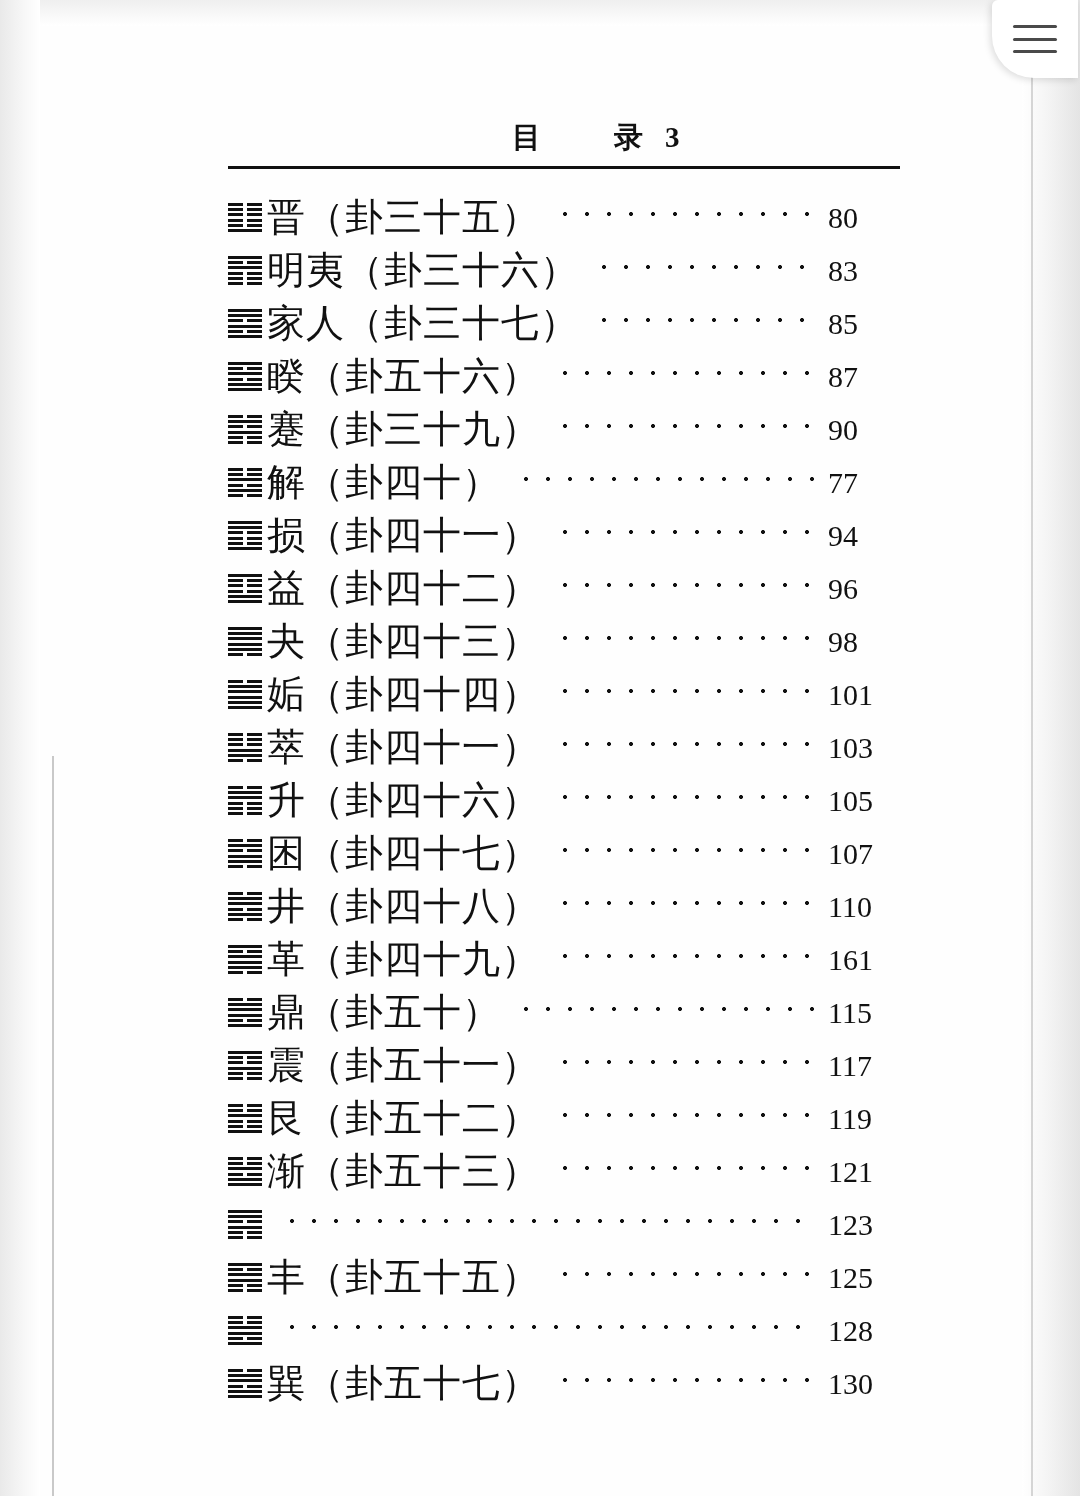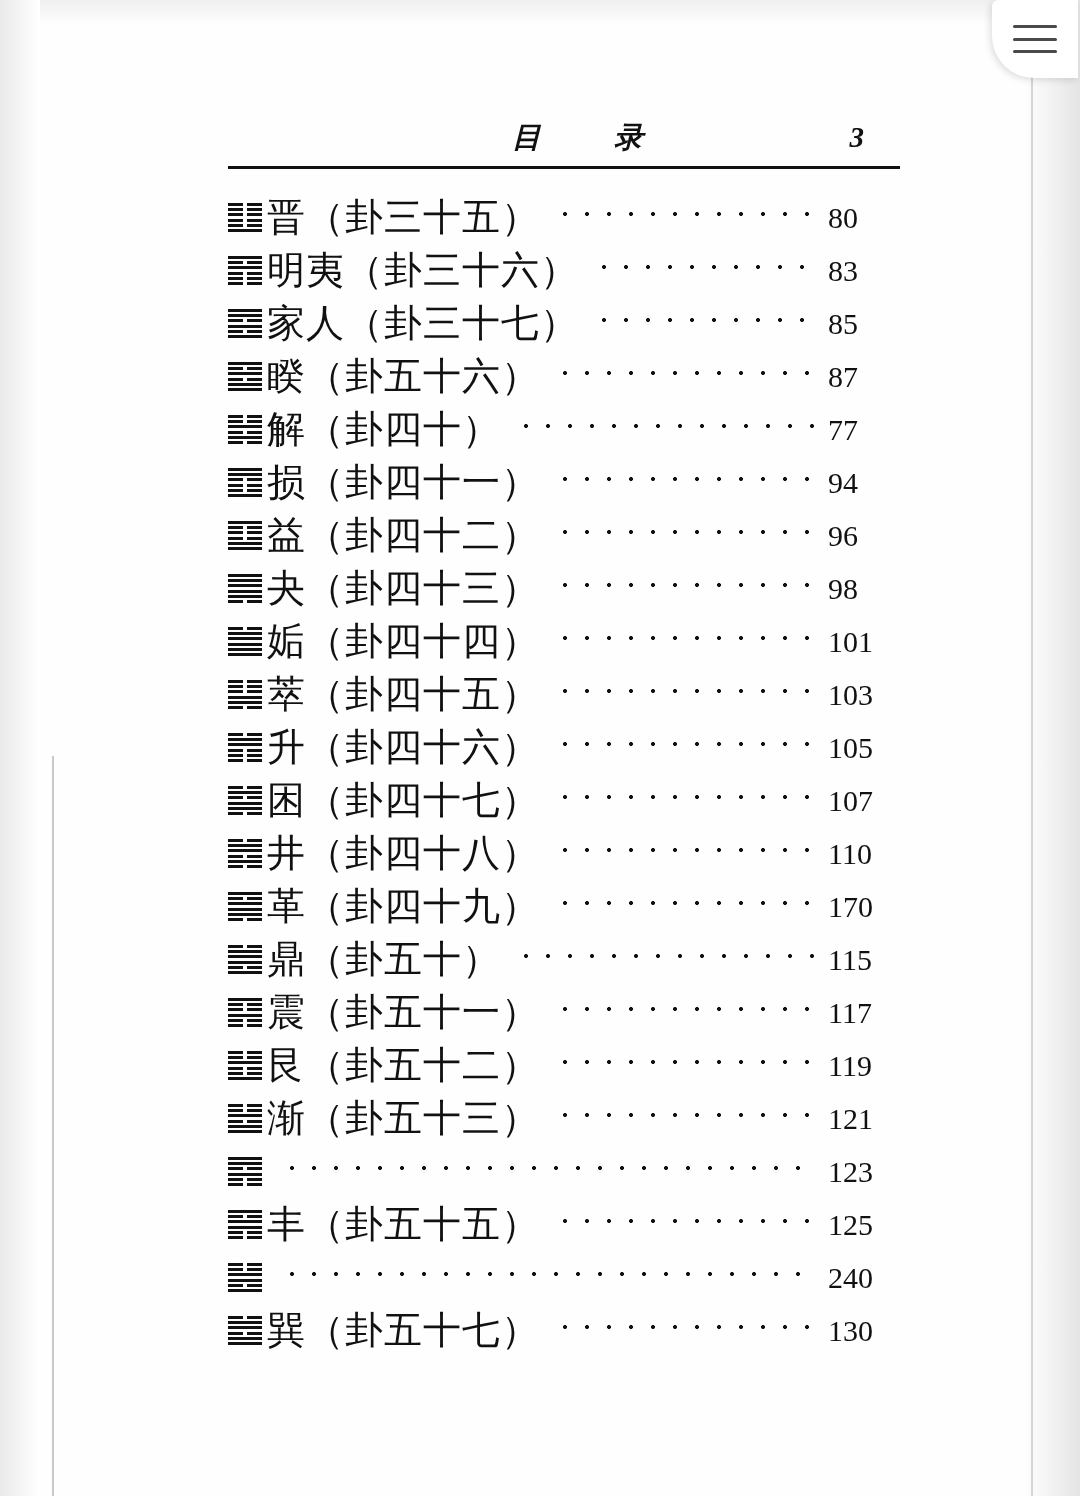--- a/index.html
+++ b/index.html
@@ -101,23 +101,21 @@
   .content {
     position: absolute;
     left: 228px;
     top: 118px;
     width: 672px;
   }
 
   .header-row {
     display: flex;
     align-items: baseline;
-    justify-content: space-between;
     padding: 0 4px 8px 4px;
-    font-style: italic;
   }
   .header-title {
     font-size: 29px;
     letter-spacing: 22px;
     color: #111;
     font-weight: 700;
     padding-left: 280px;
   }
   .header-page {
     font-size: 29px;
@@ -323,20 +321,49 @@
           <span class="entry-title">睽（卦五十六）</span>
           <span class="leader"></span>
           <span class="entry-page">87</span>
         </li>
         <li class="toc-row">
           <span class="hexagram">
             <span class="hexline yin">
               <i></i>
               <i></i>
             </span>
+            <span class="hexline yang">
+              <i></i>
+            </span>
+            <span class="hexline yin">
+              <i></i>
+              <i></i>
+            </span>
+            <span class="hexline yang">
+              <i></i>
+            </span>
+            <span class="hexline yin">
+              <i></i>
+              <i></i>
+            </span>
+            <span class="hexline yin">
+              <i></i>
+              <i></i>
+            </span>
+          </span>
+          <span class="entry-title">蹇（卦三十九）</span>
+          <span class="leader"></span>
+          <span class="entry-page">90</span>
+        </li>
+        <li class="toc-row">
+          <span class="hexagram">
+            <span class="hexline yin">
+              <i></i>
+              <i></i>
+            </span>
             <span class="hexline yin">
               <i></i>
               <i></i>
             </span>
             <span class="hexline yang">
               <i></i>
             </span>
             <span class="hexline yin">
               <i></i>
               <i></i>
@@ -479,21 +506,21 @@
               <i></i>
             </span>
             <span class="hexline yang">
               <i></i>
             </span>
             <span class="hexline yin">
               <i></i>
               <i></i>
             </span>
           </span>
-          <span class="entry-title">萃（卦四十五）</span>
+          <span class="entry-title">萃（卦四十一）</span>
           <span class="leader"></span>
           <span class="entry-page">103</span>
         </li>
         <li class="toc-row">
           <span class="hexagram">
             <span class="hexline yin">
               <i></i>
               <i></i>
             </span>
             <span class="hexline yang">
@@ -593,21 +620,21 @@
             <span class="hexline yang">
               <i></i>
             </span>
             <span class="hexline yin">
               <i></i>
               <i></i>
             </span>
           </span>
           <span class="entry-title">革（卦四十九）</span>
           <span class="leader"></span>
-          <span class="entry-page">170</span>
+          <span class="entry-page">161</span>
         </li>
         <li class="toc-row">
           <span class="hexagram">
             <span class="hexline yin">
               <i></i>
               <i></i>
             </span>
             <span class="hexline yang">
               <i></i>
             </span>
@@ -788,21 +815,21 @@
             </span>
             <span class="hexline yin">
               <i></i>
               <i></i>
             </span>
             <span class="hexline yang">
               <i></i>
             </span>
           </span>
           <span class="leader"></span>
-          <span class="entry-page">240</span>
+          <span class="entry-page">128</span>
         </li>
         <li class="toc-row">
           <span class="hexagram">
             <span class="hexline yin">
               <i></i>
               <i></i>
             </span>
             <span class="hexline yang">
               <i></i>
             </span>

